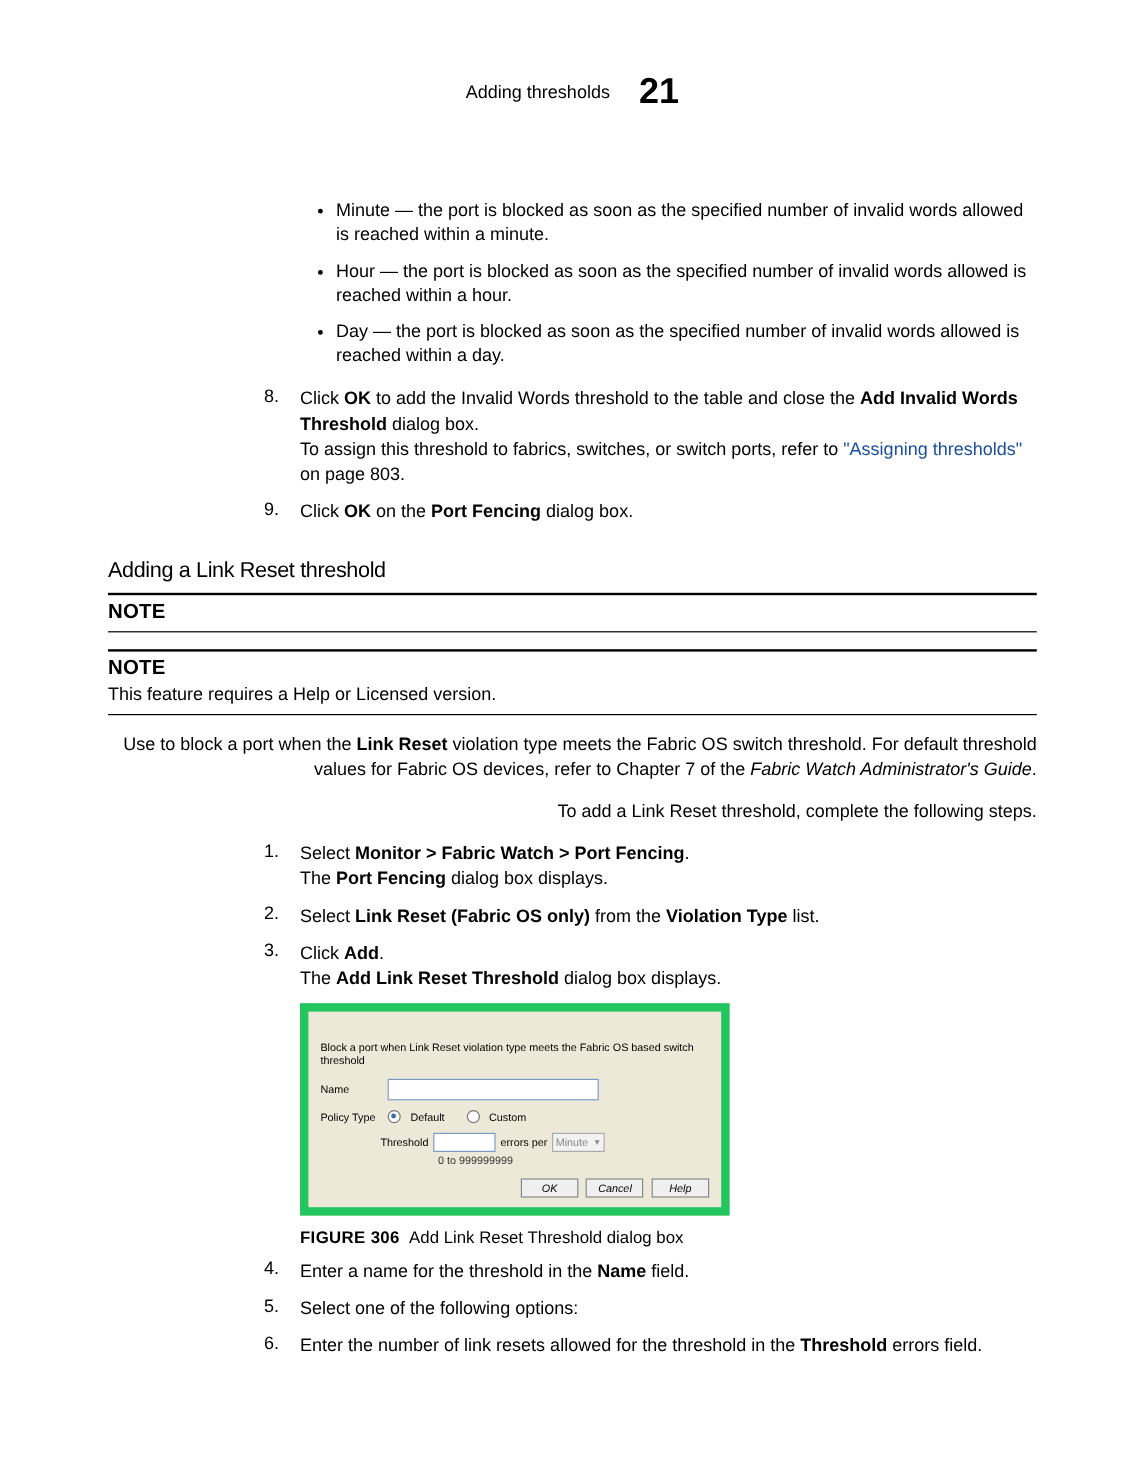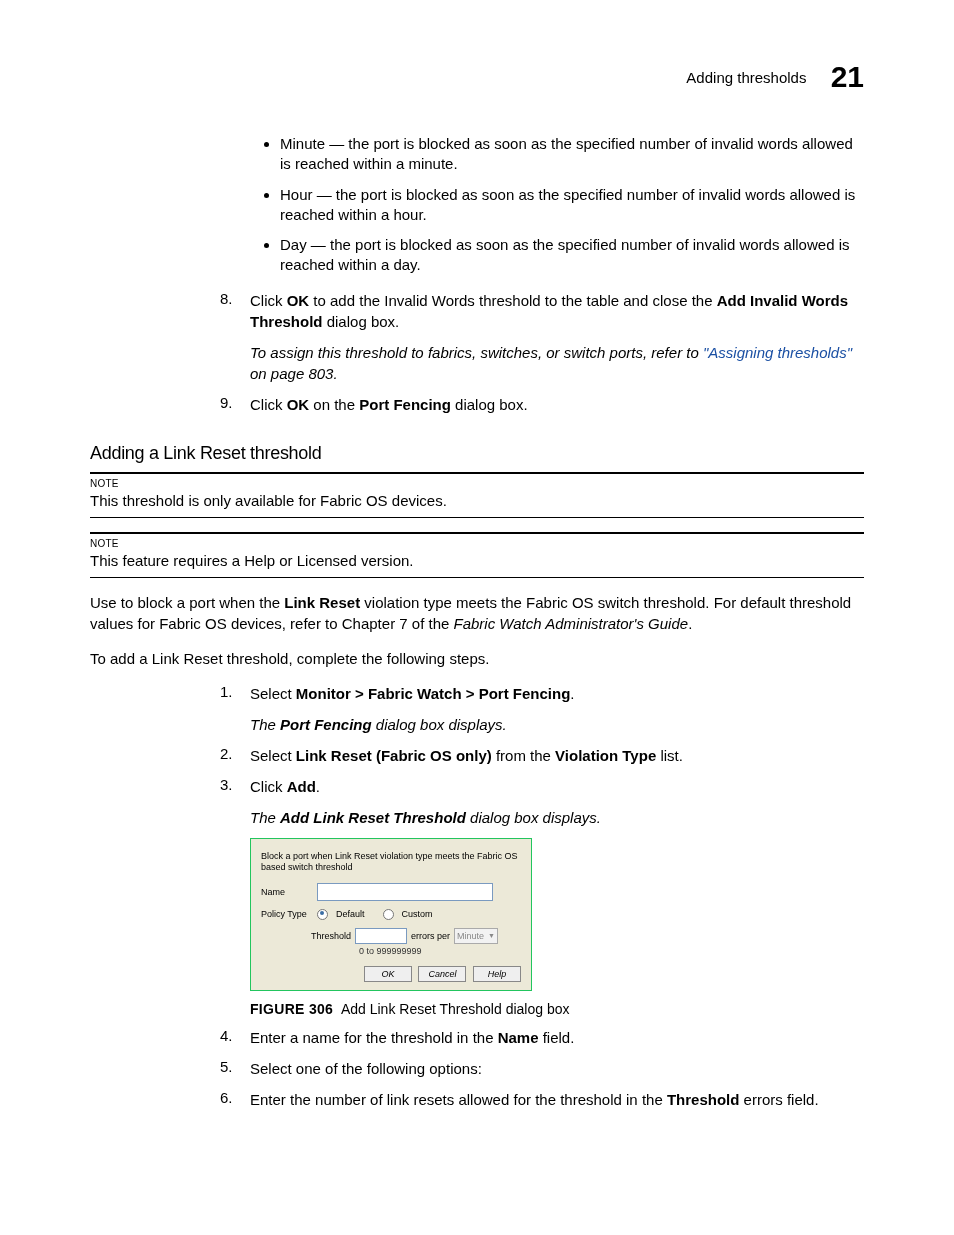--- a/index.html
+++ b/index.html
@@ -11,22 +11,22 @@
     color: #000;
   }
   .page {
     width: 954px;
     height: 1235px;
     position: relative;
     box-sizing: border-box;
     padding: 60px 90px 60px 90px;
   }
   .running-head {
-    text-align: right;
-    margin-bottom: 40px;
+    text-align: center;
+    margin-bottom: 72px;
   }
   .running-head .title {
     font-size: 15px;
     color: #000;
     display: inline-block;
     vertical-align: middle;
     margin-right: 20px;
   }
   .running-head .chapnum {
     font-size: 30px;
@@ -57,22 +57,20 @@
   .step-num {
     width: 30px;
     flex: 0 0 30px;
     text-align: left;
   }
   .step-body {
     flex: 1;
     line-height: 1.4;
   }
   .step-body .sub {
-    margin-top: 10px;
-    font-style: italic;
   }
   .bold { font-weight: bold; }
   .link { color: #1a4fa3; }
   .italic { font-style: italic; }
   h2.section {
     font-family: Arial, Helvetica, sans-serif;
     font-weight: normal;
     font-size: 18px;
     margin: 28px 0 8px -130px;
     letter-spacing: -0.3px;
@@ -81,44 +79,45 @@
     border: 0;
     border-top: 2px solid #000;
     margin: 6px 0 4px -130px;
   }
   .thinrule {
     border: 0;
     border-top: 1px solid #000;
     margin: 6px 0 14px -130px;
   }
   .note-label {
-    font-weight: normal;
-    font-size: 10px;
+    font-weight: bold;
+    font-size: 17px;
     margin-left: -130px;
     margin-bottom: 2px;
     letter-spacing: 0.2px;
   }
   .note-body {
     margin-left: -130px;
     margin-bottom: 4px;
     line-height: 1.35;
   }
   .para {
     margin-left: -130px;
     margin-bottom: 14px;
     line-height: 1.4;
+    text-align: right;
   }
   .figure-block {
     margin: 6px 0 10px 30px;
   }
   .dlg {
-    width: 282px;
+    width: 358px;
     background: #ece9d8;
-    border: 1px solid #22c55e;
-    padding: 12px 10px 8px 10px;
+    border: 7px solid #22c55e;
+    padding: 25px 10px 8px 10px;
     font-size: 9px;
     color: #000;
     box-sizing: border-box;
   }
   .dlg .dlg-desc {
     font-size: 9px;
     margin-bottom: 10px;
     line-height: 1.2;
   }
   .dlg .dlg-row {
@@ -223,21 +222,20 @@
       <div class="step-num">9.</div>
       <div class="step-body">
         <span>Click </span><span class="bold">OK</span><span> on the </span><span class="bold">Port Fencing</span><span> dialog box.</span>
       </div>
     </div>
 
     <h2 class="section">Adding a Link Reset threshold</h2>
 
     <hr class="rule">
     <div class="note-label">NOTE</div>
-    <div class="note-body">This threshold is only available for Fabric OS devices.</div>
     <hr class="thinrule">
 
     <hr class="rule">
     <div class="note-label">NOTE</div>
     <div class="note-body">This feature requires a Help or Licensed version.</div>
     <hr class="thinrule">
 
     <div class="para">
       <span>Use to block a port when the </span><span class="bold">Link Reset</span><span> violation type meets the Fabric OS switch threshold. For default threshold values for Fabric OS devices, refer to Chapter 7 of the </span><span class="italic">Fabric Watch Administrator's Guide</span><span>.</span>
     </div>

